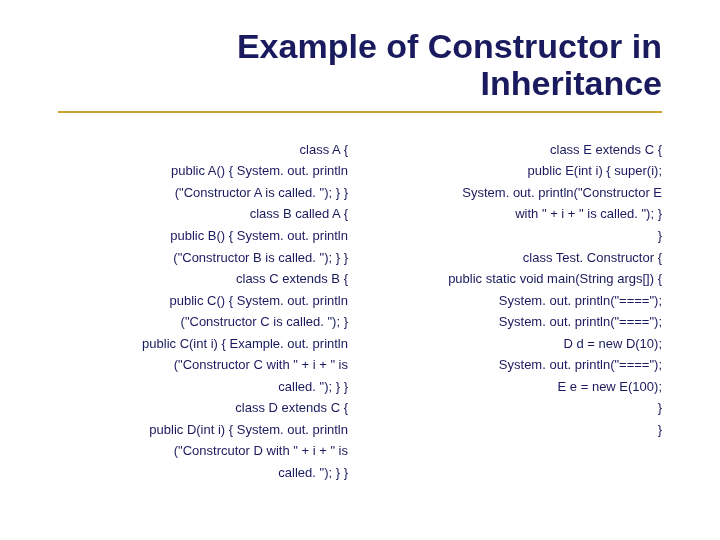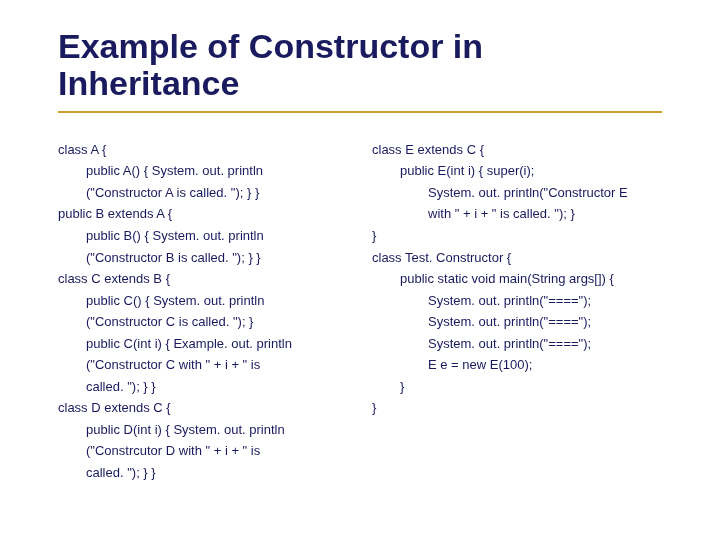--- a/index.html
+++ b/index.html
@@ -1,15 +1,15 @@
 <!DOCTYPE html>
 <html><head>
 <meta charset="utf-8">
 <style>
-  * { margin: 0; padding: 0; box-sizing: border-box; }
+  * { margin: 0; padding: 0; box-sizing: border-box; text-align: right; }
   body {
     width: 720px;
     height: 540px;
     background: #fff;
     font-family: Arial, sans-serif;
     position: relative;
     overflow: hidden;
   }
   .slide {
     padding: 28px 58px 20px 58px;
@@ -45,21 +45,21 @@
 
 <div class="slide">
   <div class="title">Example of Constructor in Inheritance</div>
   <div class="underline"></div>
 
   <div class="columns">
     <div class="col">
       <div class="code-block">class A {</div>
       <div class="code-block indent1">public A() { System. out. println</div>
       <div class="code-block indent1">("Constructor A is called. "); } }</div>
-      <div class="code-block">public B extends A {</div>
+      <div class="code-block">class B called A {</div>
       <div class="code-block indent1">public B() { System. out. println</div>
       <div class="code-block indent1">("Constructor B is called. "); } }</div>
       <div class="code-block">class C extends B {</div>
       <div class="code-block indent1">public C() { System. out. println</div>
       <div class="code-block indent1">("Constructor C is called. "); }</div>
       <div class="code-block indent1">public C(int i) { Example. out. println</div>
       <div class="code-block indent1">("Constructor C with " + i + " is</div>
       <div class="code-block indent1">called. "); } }</div>
       <div class="code-block">class D extends C {</div>
       <div class="code-block indent1">public D(int i) { System. out. println</div>
@@ -70,19 +70,20 @@
     <div class="col">
       <div class="code-block">class E extends C {</div>
       <div class="code-block indent1">public E(int i) { super(i);</div>
       <div class="code-block indent2">System. out. println("Constructor E</div>
       <div class="code-block indent2">with " + i + " is called. "); }</div>
       <div class="code-block">}</div>
       <div class="code-block">class Test. Constructor {</div>
       <div class="code-block indent1">public static void main(String args[]) {</div>
       <div class="code-block indent2">System. out. println("====");</div>
       <div class="code-block indent2">System. out. println("====");</div>
+      <div class="code-block indent2">D d = new D(10);</div>
       <div class="code-block indent2">System. out. println("====");</div>
       <div class="code-block indent2">E e = new E(100);</div>
       <div class="code-block indent1">}</div>
       <div class="code-block">}</div>
     </div>
   </div>
 </div>
 
 </body></html>

